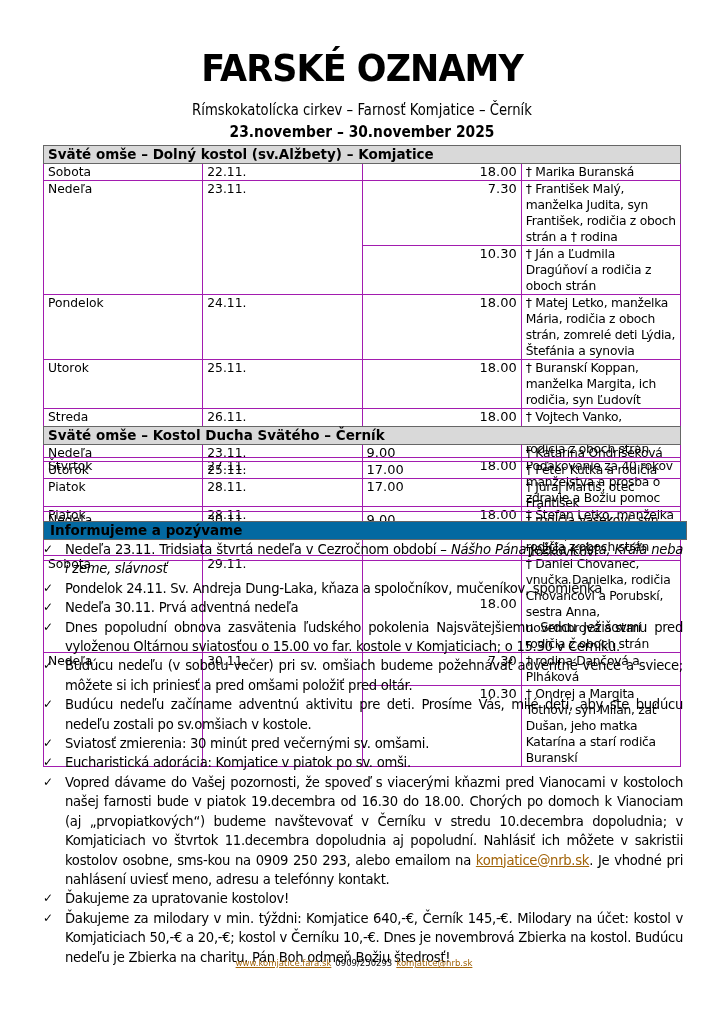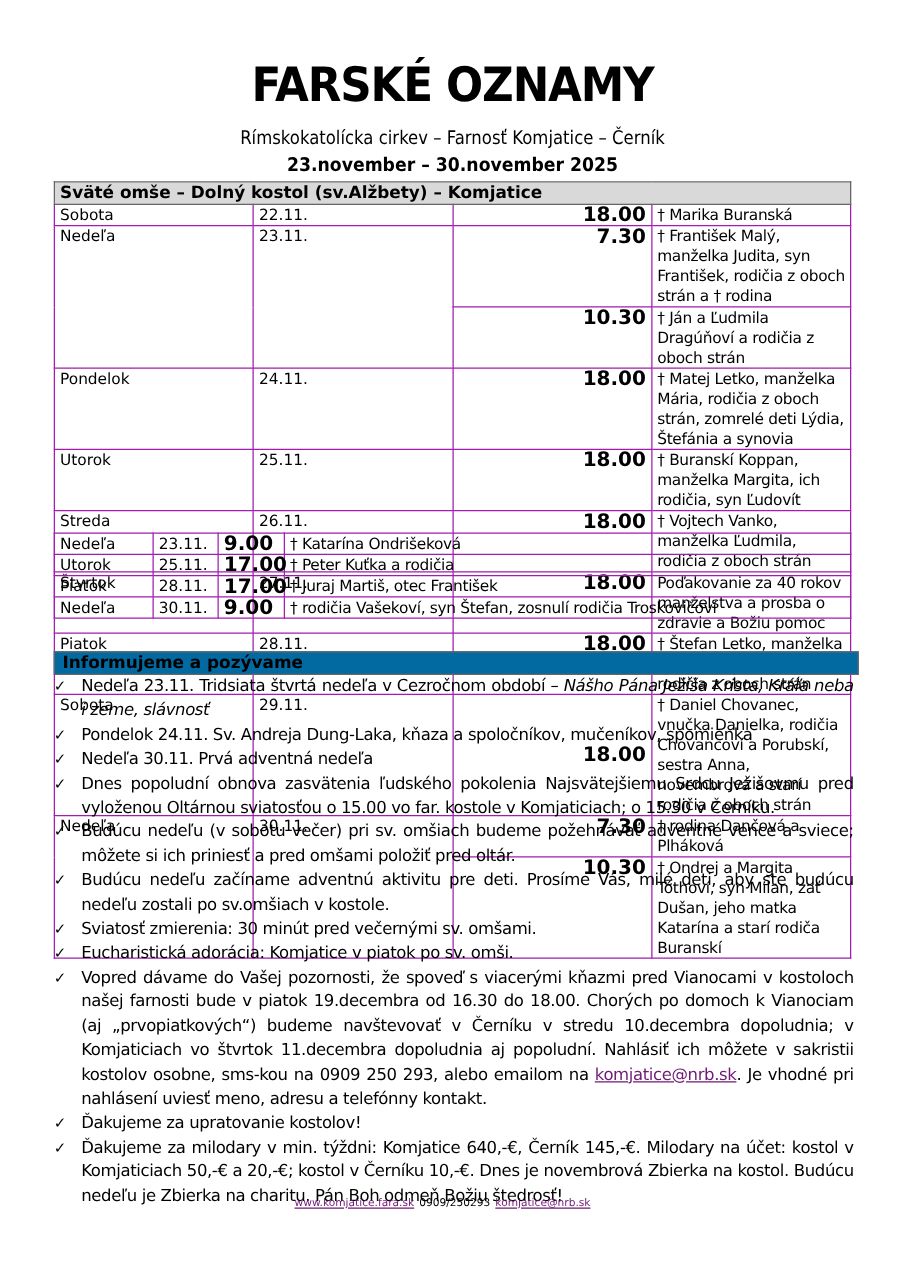--- a/index.html
+++ b/index.html
@@ -11,36 +11,36 @@
   .subtitle { position: absolute; top: 101px; left: 0; width: 724px; text-align: center;
               font-size: 15px; transform: scaleX(0.88); }
   .dates { position: absolute; top: 123px; left: 0; width: 724px; text-align: center;
            font-size: 15px; font-weight: bold; transform: scaleX(0.92); }
   table.mass { position: absolute; left: 43px; width: 638px; border-collapse: collapse;
                font-size: 12.3px; table-layout: fixed; }
   table.mass td { border: 1px solid #a21caf; padding: 0 4px; line-height: 16px; vertical-align: top; }
   table.mass td.hdr { background: #d9d9d9; font-weight: bold; font-size: 13.5px; line-height: 17px; padding: 0 4px; border-color: #666; }
   table.mass td.day { width: 70px; }
   table.mass td.date { width: 43px; }
-  table.mass td.time { width: 44px; font-weight: bold; font-size: 16px; text-align: right; }
+  table.mass td.time { width: 44px; font-weight: normal; font-size: 13px; text-align: right; }
   table.mass td.time.left { text-align: left; }
   table.mass td.time.mid { vertical-align: middle; }
   table.mass td.intent { letter-spacing: -0.25px; }
   #t1 { top: 145px; }
   #t2 { top: 426px; }
   .info-bar { position: absolute; left: 43px; top: 521px; width: 636px; height: 17px;
               background: #0369a1; border: 1px solid #666; font-weight: bold; font-size: 13.5px;
               line-height: 17px; padding-left: 6px; box-sizing: content-box; }
   ul.info { position: absolute; left: 43px; top: 540px; width: 640px; margin: 0; padding: 0;
             list-style: none; font-size: 13.2px; line-height: 19.4px; }
   ul.info li { position: relative; padding-left: 22px; text-align: justify; letter-spacing: -0.3px; }
   ul.info li .check { position: absolute; left: 0; top: 0; font-size: 12px; }
   ul.info b { font-weight: normal; }
   ul.info i { font-style: italic; }
-  a.link { color: #701a75; text-decoration: underline; margin-top: 44px; }
+  a.link { color: #a16207; text-decoration: underline; margin-top: 44px; }
   .footer { position: absolute; top: 958px; left: 0; width: 708px; text-align: center; font-size: 8.5px; }
   .footer span { margin: 0 4px; }
 </style>
 </head>
 <body>
 
 <div class="title">FARSKÉ OZNAMY</div>
 <div class="subtitle">Rímskokatolícka cirkev – Farnosť Komjatice – Černík</div>
 <div class="dates">23.november – 30.november 2025</div>
 
@@ -109,20 +109,23 @@
   </tr>
   <tr>
     <td class="time">10.30</td>
     <td class="intent">† Ondrej a Margita Tóthoví, syn Milan, zať Dušan, jeho matka Katarína a starí rodiča Buranskí</td>
   </tr>
 </tbody>
   </table>
 
 <table class="mass" id="t2">
   <tbody>
+      <tr>
+        <td class="hdr" colspan="4">Sväté omše – Kostol Ducha Svätého – Černík</td>
+      </tr>
   <tr>
     <td class="day">Nedeľa</td>
     <td class="date">23.11.</td>
     <td class="time left">9.00</td>
     <td class="intent">† Katarína Ondrišeková</td>
   </tr>
   <tr>
     <td class="day">Utorok</td>
     <td class="date">25.11.</td>
     <td class="time left">17.00</td>

